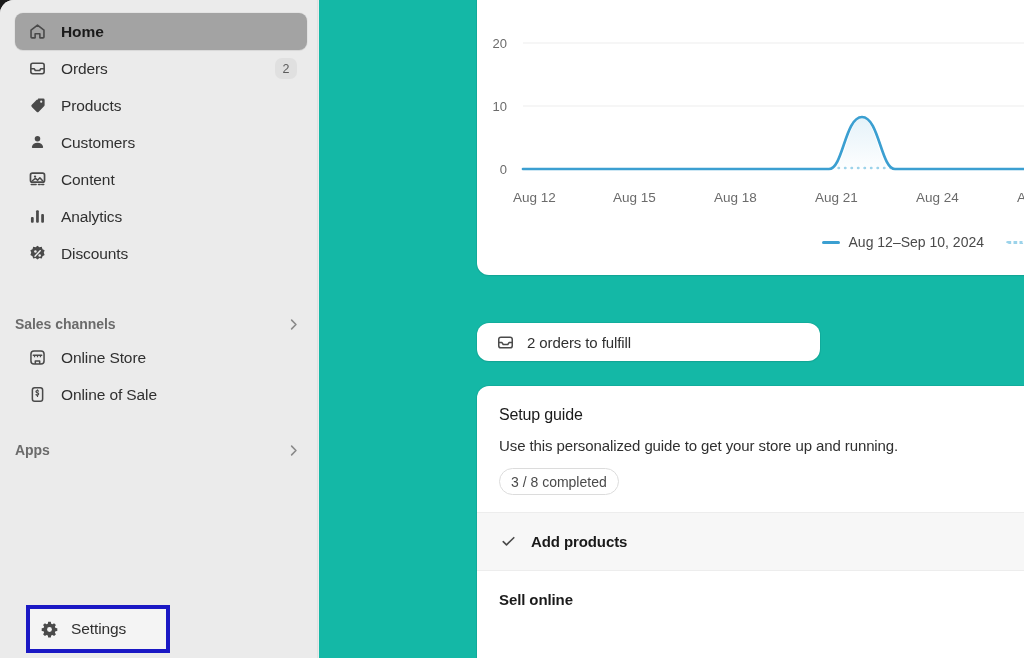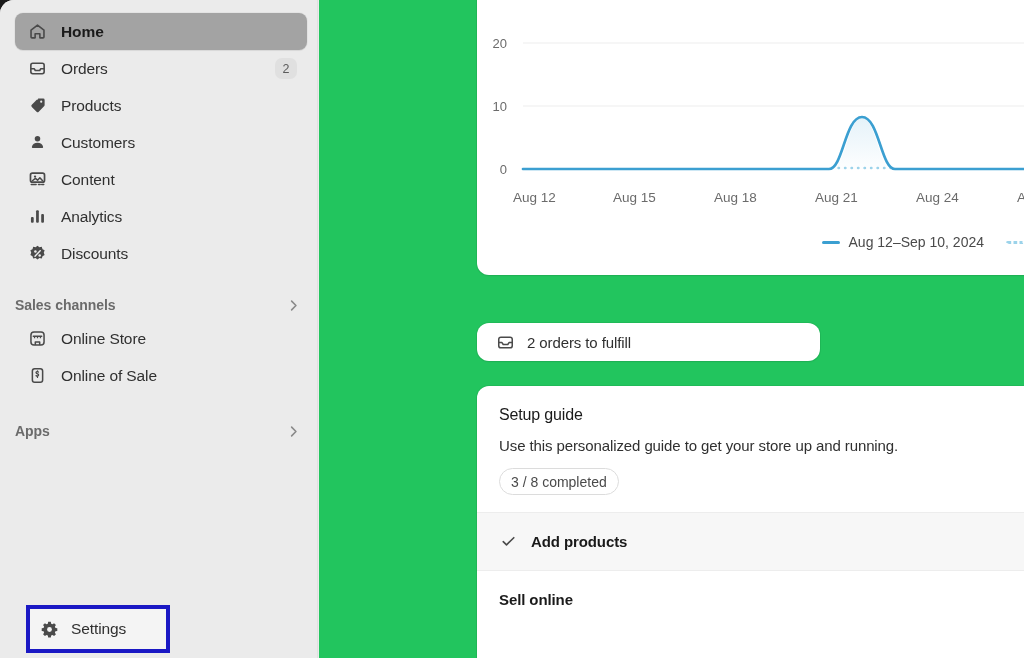--- a/index.html
+++ b/index.html
@@ -142,21 +142,21 @@
     cursor: pointer;
   }
   #settings-btn .nav-icon { margin-right: 12px; }
   #settings-btn .nav-label { font-size: 15.5px; }
 
   
   #main {
     position: absolute;
     left: 319px; top: 0;
     right: 0; bottom: 0;
-    background: #22c55e;
+    background: #14b8a6;
     overflow: hidden;
   }
 
   .card {
     position: absolute;
     background: #ffffff;
     border-radius: 12px;
     box-shadow: 0 0 0 1px rgba(0,0,0,0.055), 0 1px 2px rgba(0,0,0,0.06);
     box-sizing: border-box;
   }
@@ -386,21 +386,21 @@
           <svg width="19" height="19" viewBox="0 0 20 20" fill="currentColor">
             <path d="M10 1.8l2 1.6 2.5-.4.8 2.4 2.2 1.3-.9 2.4.9 2.4-2.2 1.3-.8 2.4-2.5-.4-2 1.6-2-1.6-2.5.4-.8-2.4-2.2-1.3.9-2.4-.9-2.4 2.2-1.3.8-2.4 2.5.4z"></path>
             <path d="M7.4 12.9 12.8 7" stroke="#ebebeb" stroke-width="1.5" stroke-linecap="round"></path>
             <circle cx="7.8" cy="7.8" r="1.35" fill="#ebebeb"></circle>
             <circle cx="12.3" cy="12.2" r="1.35" fill="#ebebeb"></circle>
           </svg>
         </span>
         <span class="nav-label">Discounts</span>
       </div>
 
-      <div class="section-head" style="margin-top:18px;">
+      <div class="section-head" style="margin-top:37px;">
         <span class="section-title">Sales channels</span>
         <span class="section-chevron">
           <svg width="15" height="15" viewBox="0 0 16 16" fill="none" stroke="currentColor" stroke-width="1.7" stroke-linecap="round" stroke-linejoin="round">
             <path d="M6 3.4 10.6 8 6 12.6"></path>
           </svg>
         </span>
       </div>
 
       <div class="sub-item">
         <span class="nav-icon">

